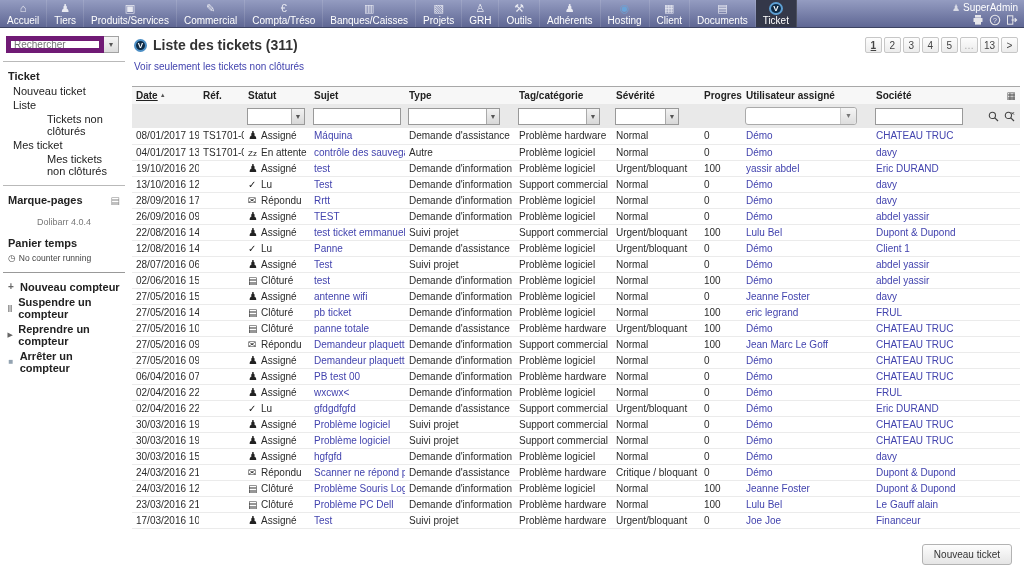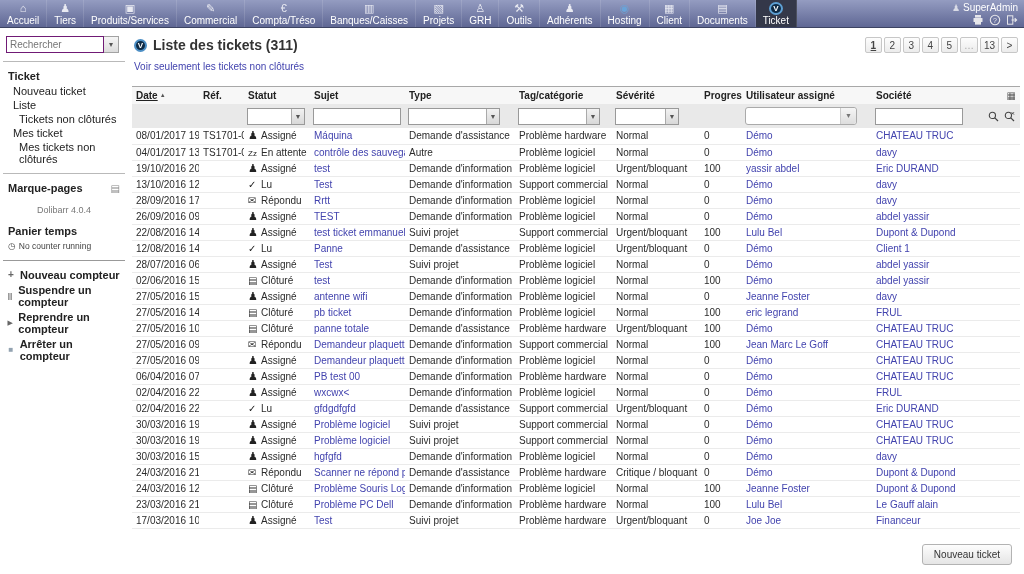--- a/index.html
+++ b/index.html
@@ -23,28 +23,28 @@
   .nav-icons { display:flex; gap:5px; justify-content:flex-end; margin-top:1px; }
   .nav-icons svg { display:block; }
 
   
   .content { display:flex; height:545px; }
   .sidebar { width:128px; flex:none; font-size:11px; padding-top:6px; }
   .main { flex:1; position:relative; padding:0 4px; }
 
   
   .searchrow { display:flex; margin:2px 6px 8px; }
-  .searchrow input { width:98px; height:17px; border:1px solid #701a75; font-size:10px; padding:0 3px;
+  .searchrow input { width:98px; height:17px; border:5px solid #701a75; font-size:10px; padding:0 3px;
     font-family:inherit; }
   .search-drop { width:15px; height:17px; border:1px solid #a2a2a2; border-left:none;
     background:linear-gradient(#f5f5f5,#dcdcdc); font-size:8px; color:#555; text-align:center; line-height:16px; }
   .sheader { font-weight:bold; padding:2px 8px; }
   .smenu { padding:1px 8px; line-height:12px; cursor:pointer; }
   .smenu.lvl1 { padding-left:13px; }
-  .smenu.lvl2 { padding-left:19px; }
+  .smenu.lvl2 { padding-left:19px;margin-left:28px; }
   .sidebar hr { border:none; border-top:1px solid #b9b9b9; margin:7px 3px 6px; }
   .bookmarks { display:flex; justify-content:space-between; align-items:center; padding:2px 8px; }
   .bookmarks .bicon { color:#888; font-size:10px; }
   .version { text-align:center; font-size:9px; color:#777; margin:9px 0 8px; }
   .nocounter { display:flex; align-items:center; gap:3px; padding:2px 8px; font-size:8.5px; color:#444; }
   .nocounter .clk { font-size:9px; color:#555; }
   .counter { display:flex; align-items:center; gap:4px; padding:1.5px 6px; font-weight:bold; cursor:pointer; }
   .cicon { width:10px; display:inline-block; text-align:center; color:#666; font-size:10px; }
   .ci-pause { font-size:8px; letter-spacing:0; }
   .ci-resume { font-size:7px; }

